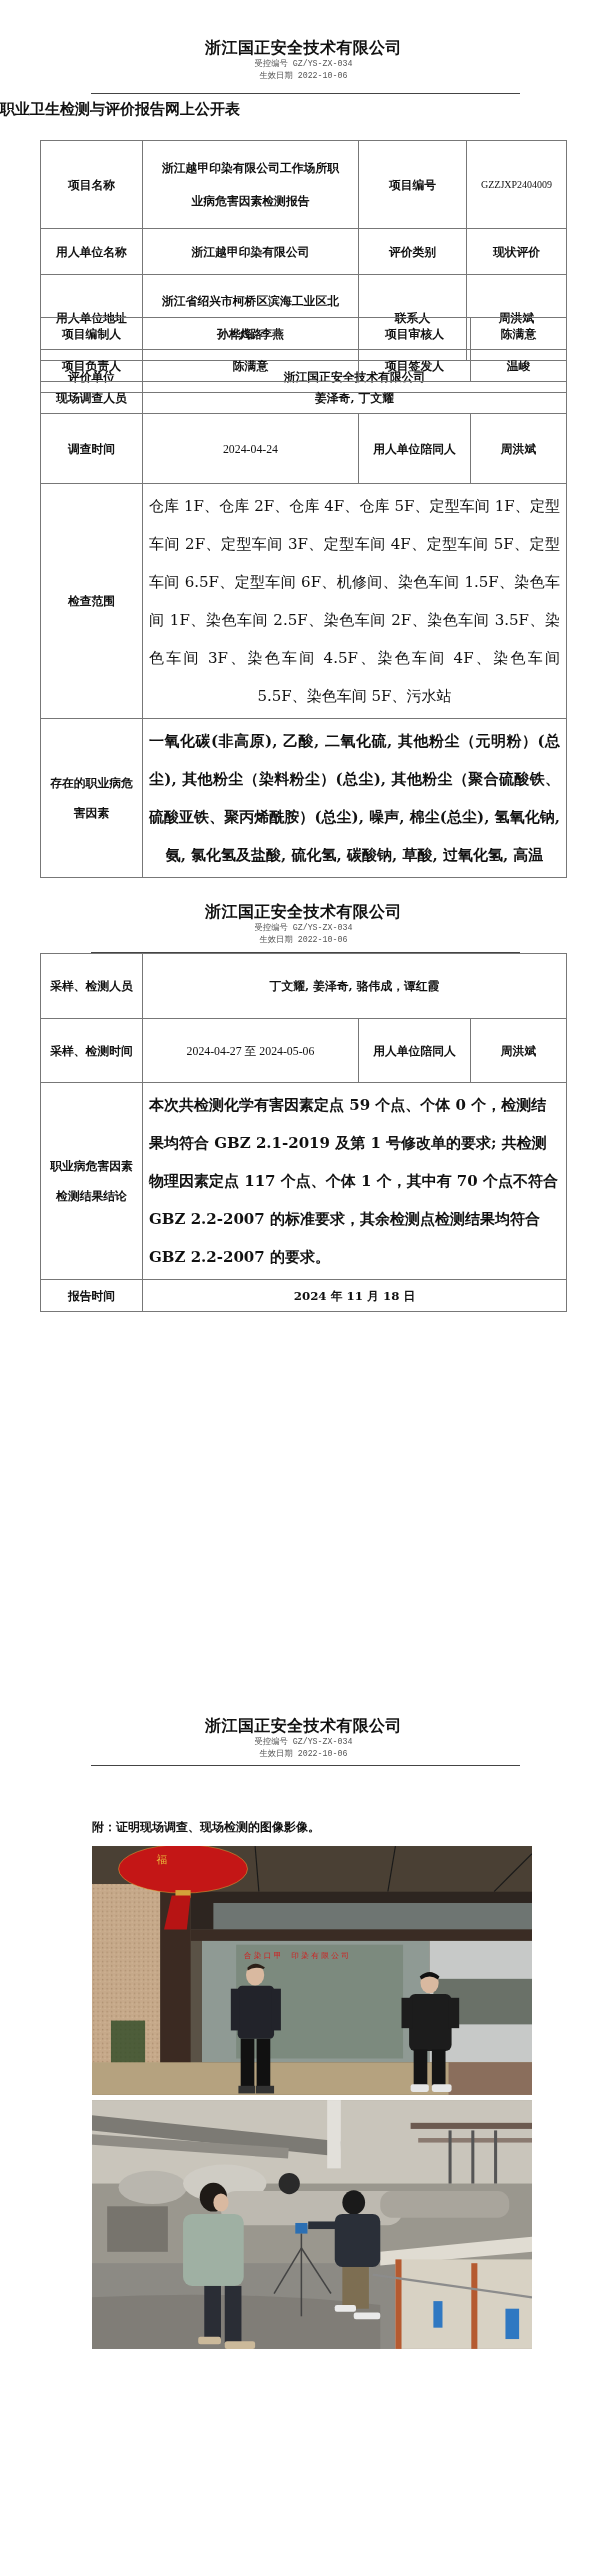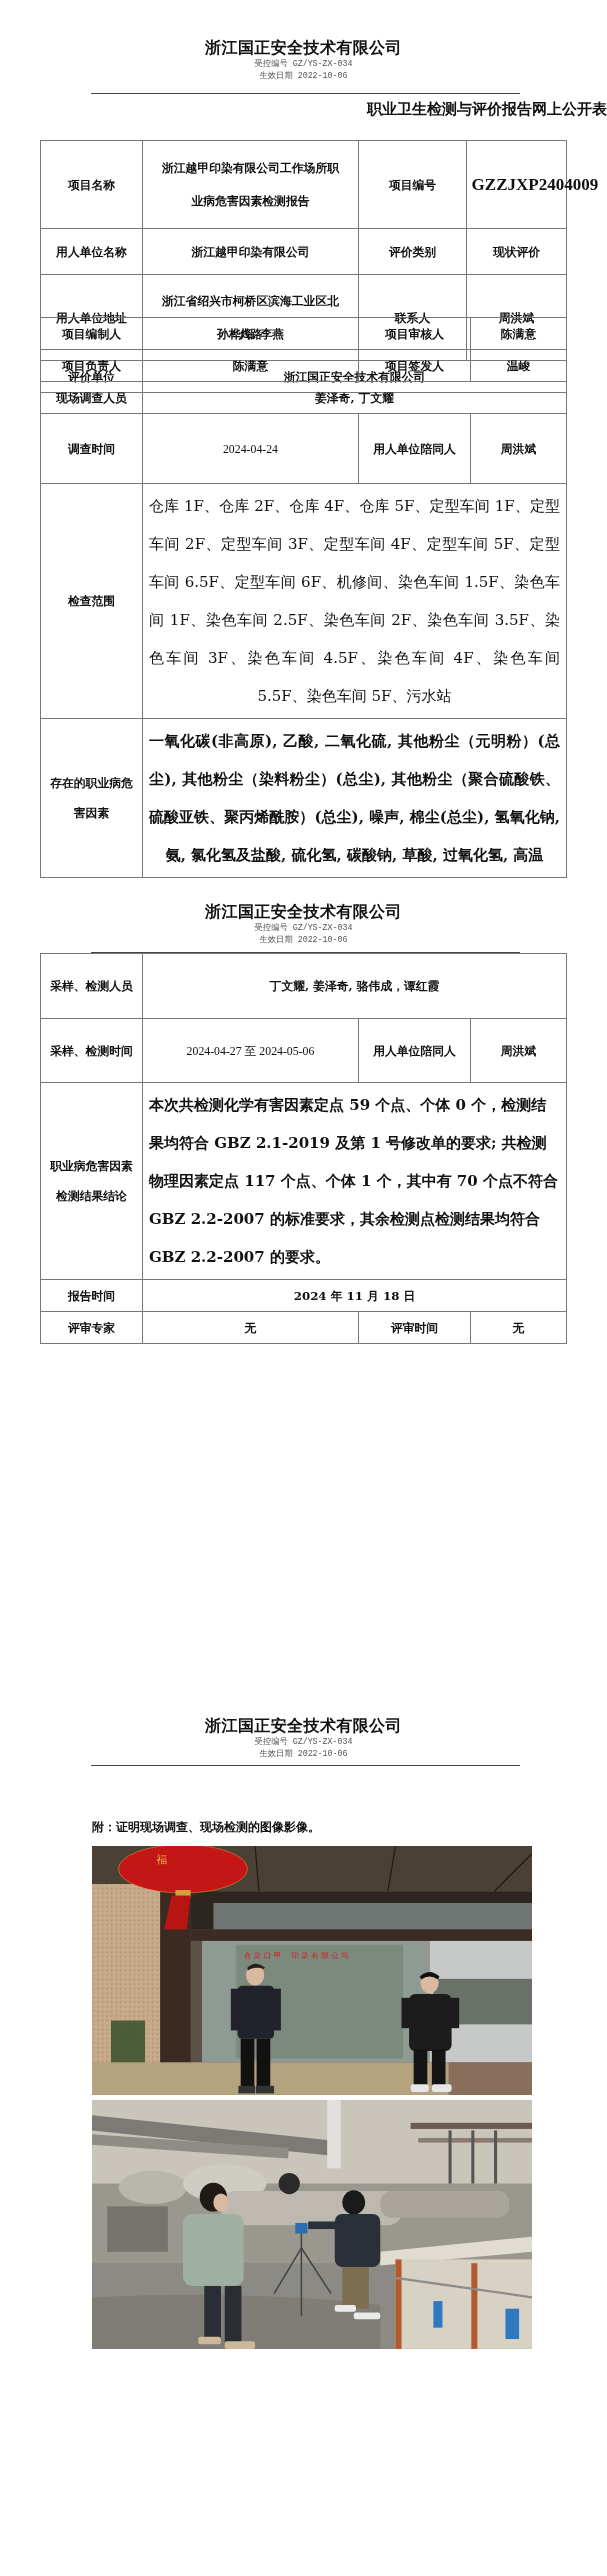--- a/index.html
+++ b/index.html
@@ -3,21 +3,21 @@
 <meta charset="utf-8">
 <style>
   html, body { margin:0; padding:0; background:#fff; }
   body { width:607px; height:2576px; position:relative; overflow:hidden;
          font-family:"DejaVu Serif","Liberation Serif",serif; color:#111; }
   .page { position:absolute; left:0; width:607px; }
   .hdr { position:absolute; left:0; width:607px; text-align:center; }
   .hdr .co { font-weight:bold; font-size:16px; letter-spacing:0.4px; line-height:20px; }
   .hdr .meta { font-family:"Liberation Mono","DejaVu Sans Mono",monospace; font-size:8.3px; color:#555; line-height:12px; }
   .rule { position:absolute; left:91px; width:429px; height:0; border-top:1.5px solid #444; }
-  .doc-title { position:absolute; left:0; width:607px; text-align:right; font-weight:bold; font-size:15px; }
+  .doc-title { position:absolute; left:0; width:607px; text-align:left; font-weight:bold; font-size:15px; }
   table.grid { position:absolute; left:40px; width:526px; border-collapse:collapse; table-layout:fixed; }
   table.grid td { border:1.1px solid #777; text-align:center; vertical-align:middle;
                   font-size:11.8px; line-height:26px; padding:2.3px 4.6px; font-weight:bold; }
   table.grid td.lbl { font-weight:bold; }
   table.grid td.val { font-weight:bold; }
   table.grid td.justify { text-align:justify; text-align-last:center; font-size:15px; line-height:38px; padding:3px 6px; }
   table.grid td.left { text-align:left; }
   .mono { font-family:"Liberation Serif","DejaVu Serif",serif; }
   .attach { position:absolute; left:92px; font-weight:bold; font-size:12px; }
   .photo { position:absolute; left:92px; width:440px; overflow:hidden; }
@@ -40,21 +40,21 @@
         <col style="width:102px">
         <col style="width:216px">
         <col style="width:108px">
         <col style="width:100px">
       </colgroup>
     <tbody>
         <tr style="height:88px;">
       <td class="lbl">项目名称</td>
       <td class="val" style="line-height:33px;padding:3px 15px;">浙江越甲印染有限公司工作场所职业病危害因素检测报告</td>
       <td class="lbl">项目编号</td>
-      <td class="val mono" style="font-size:17px;font-weight:bold;">GZZJXP2404009</td>
+      <td class="val mono" style="font-size:10px;font-weight:normal;">GZZJXP2404009</td>
     </tr>
     <tr style="height:46px;">
       <td class="lbl">用人单位名称</td>
       <td class="val">浙江越甲印染有限公司</td>
       <td class="lbl">评价类别</td>
       <td class="val">现状评价</td>
     </tr>
     <tr style="height:86px;">
       <td class="lbl">用人单位地址</td>
       <td class="val" style="line-height:33px;padding:3px 13.7px;">浙江省绍兴市柯桥区滨海工业区北八路</td>
@@ -136,26 +136,20 @@
       <td class="lbl" style="line-height:30px;padding:1.5px 9px;">用人单位陪同人</td>
       <td class="val">周洪斌</td>
     </tr>
     <tr style="height:150px;">
       <td class="lbl" style="line-height:30px;padding:1.5px 9px;">职业病危害因素检测结果结论</td>
       <td class="val justify left" colspan="3" style="text-align-last:left;margin-top:40px;">本次共检测化学有害因素定点 59 个点、个体 0 个，检测结果均符合 GBZ 2.1-2019 及第 1 号修改单的要求; 共检测物理因素定点 117 个点、个体 1 个，其中有 70 个点不符合 GBZ 2.2-2007 的标准要求，其余检测点检测结果均符合 GBZ 2.2-2007 的要求。</td>
     </tr>
     <tr style="height:32px;">
       <td class="lbl">报告时间</td>
       <td class="val" colspan="3">2024 年 11 月 18 日</td>
-    </tr>
-    <tr style="height:32px;">
-      <td class="lbl">评审专家</td>
-      <td class="val">无</td>
-      <td class="lbl">评审时间</td>
-      <td class="val">无</td>
     </tr>
   </tbody>
     </table>
 </div>
 
 <div class="page" style="top:1670px;height:906px;">
   <div class="hdr" style="top:46px;">
     <div class="co">浙江国正安全技术有限公司</div>
     <div class="meta">受控编号 GZ/YS-ZX-034</div>
     <div class="meta">生效日期 2022-10-06</div>

